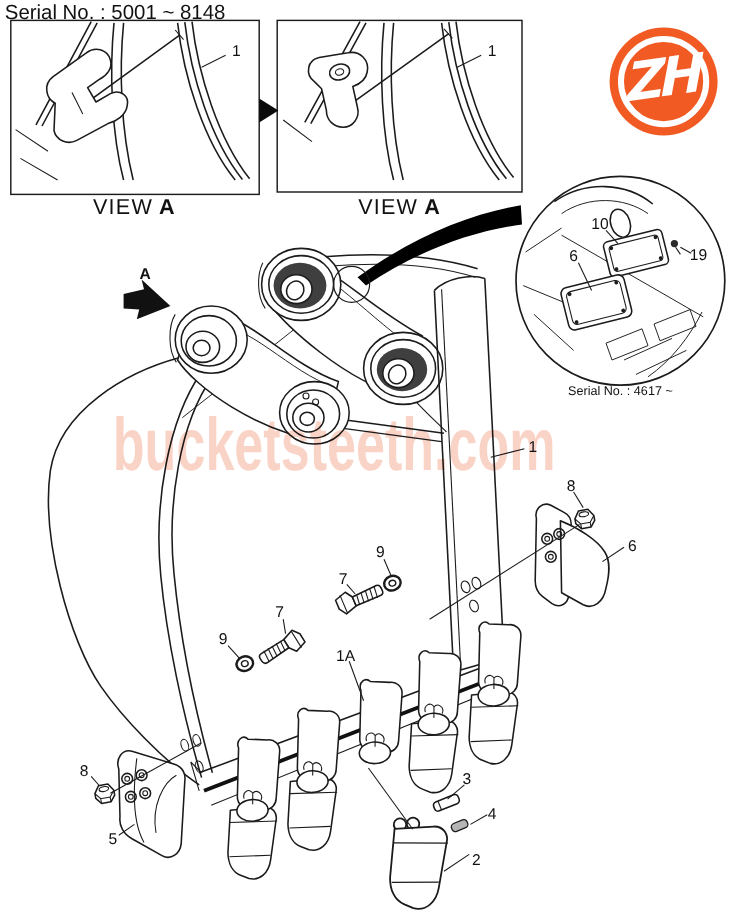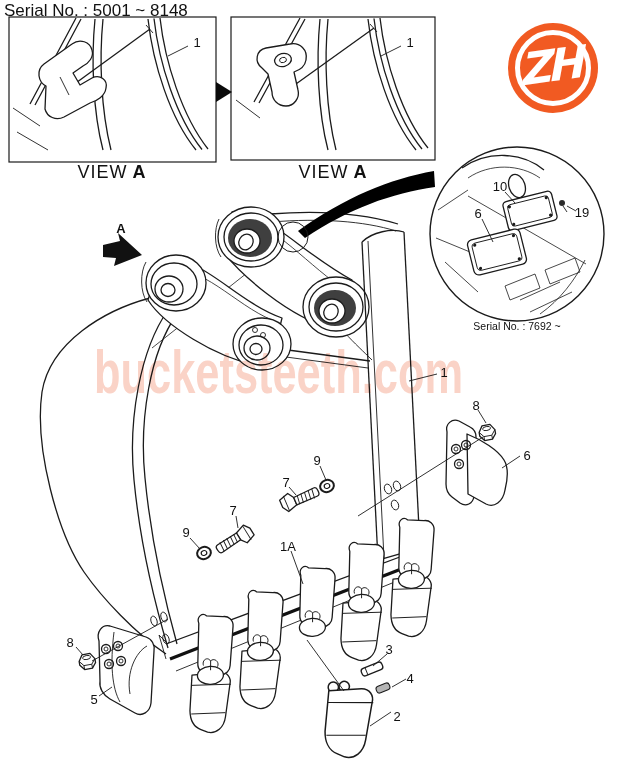--- a/index.html
+++ b/index.html
@@ -315,21 +315,21 @@
 
 <div class="serial-top">Serial No. : 5001 ~ 8148</div>
 
 <div class="viewcap" style="left:112px">
   <span>VIEW</span><span class="cap-letter">A</span>
 </div>
 <div class="viewcap" style="left:333px">
   <span>VIEW</span><span class="cap-letter">A</span>
 </div>
 
-<div class="serial-detail">Serial No. : 7692 ~</div>
+<div class="serial-detail">Serial No. : 4617 ~</div>
 
 <div class="plabel" style="left:197px;top:42px">1</div>
 <div class="plabel" style="left:410px;top:42px">1</div>
 <div class="plabel" style="left:444px;top:372px">1</div>
 <div class="plabel" style="left:288px;top:546px">1A</div>
 <div class="plabel" style="left:397px;top:716px">2</div>
 <div class="plabel" style="left:389px;top:649px">3</div>
 <div class="plabel" style="left:410px;top:678px">4</div>
 <div class="plabel" style="left:94px;top:699px">5</div>
 <div class="plabel" style="left:527px;top:455px">6</div>

